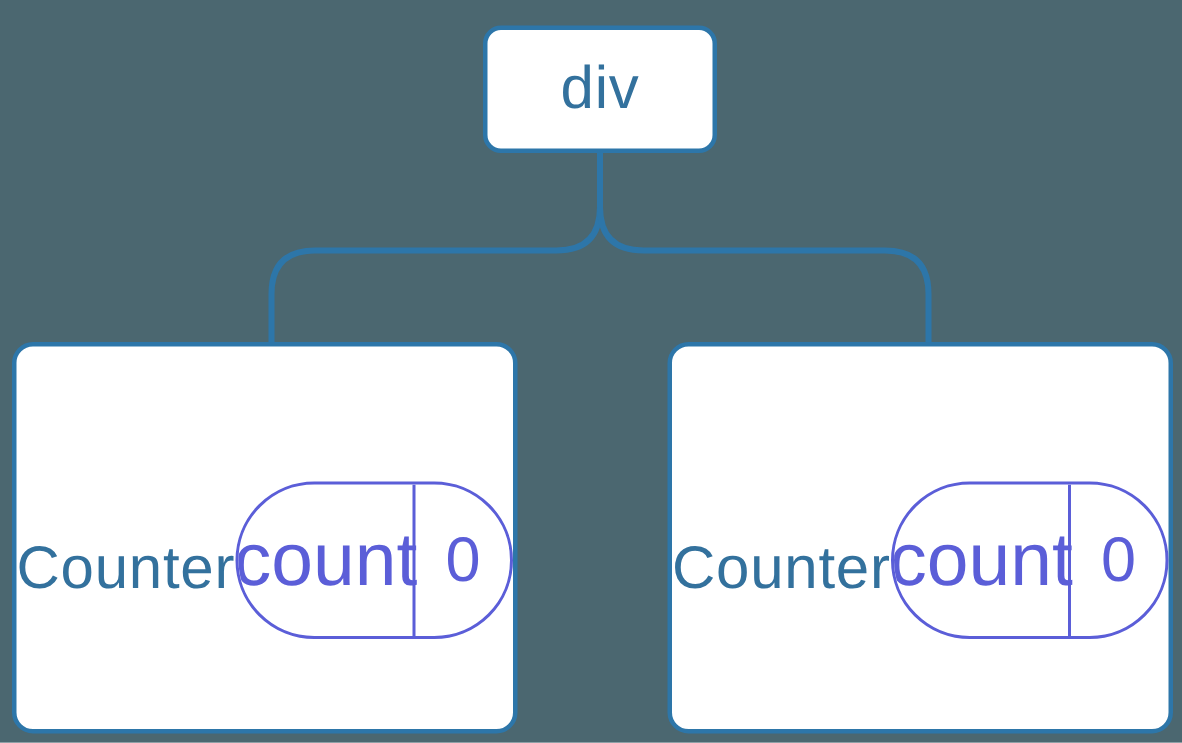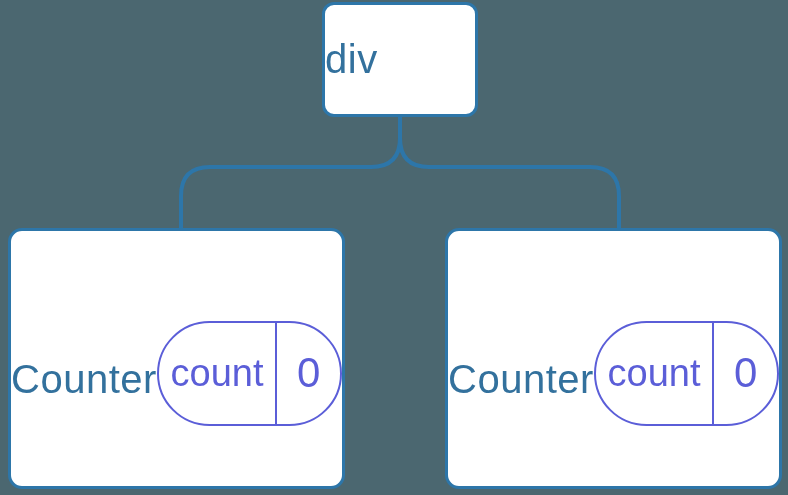--- a/index.html
+++ b/index.html
@@ -15,26 +15,26 @@
     font-family: "Liberation Sans", sans-serif;
     overflow: hidden;
   }
   .canvas {
     position: relative;
     width: 788px; height: 495px;
     background: var(--background);
   }
   .root-node {
     position: absolute;
-    left: 322px; top: 2px;
-    width: 156px; height: 115px;
+    left: 322px; top: 17px;
+    width: 156px; height: 85px;
     background: var(--node-bg);
     border: 3px solid var(--tree-accent);
     border-radius: 12px;
-    display: flex; align-items: center; 
+    display: flex; align-items: center; justify-content: center;
   }
   .root-node .label {
     font-size: 40px;
     color: var(--node-text);
     letter-spacing: 0.5px;
   }
   .connector {
     position: absolute; left: 0; top: 0;
     width: 788px; height: 495px;
     pointer-events: none;
@@ -69,21 +69,21 @@
     border: 2.5px solid var(--state-accent);
     border-radius: 53px;
     display: flex;
     overflow: hidden;
     background: var(--node-bg);
   }
   .state-key {
     width: 65.4%;
     border-right: 2.5px solid var(--state-accent);
     display: flex; align-items: center; justify-content: center;
-    font-size: 38px;
+    font-size: 50px;
     color: var(--state-accent);
   }
   .state-value {
     flex: 1;
     display: flex; align-items: center; justify-content: center;
     font-size: 42px;
     color: var(--state-accent);
   }
 </style>
 </head>

